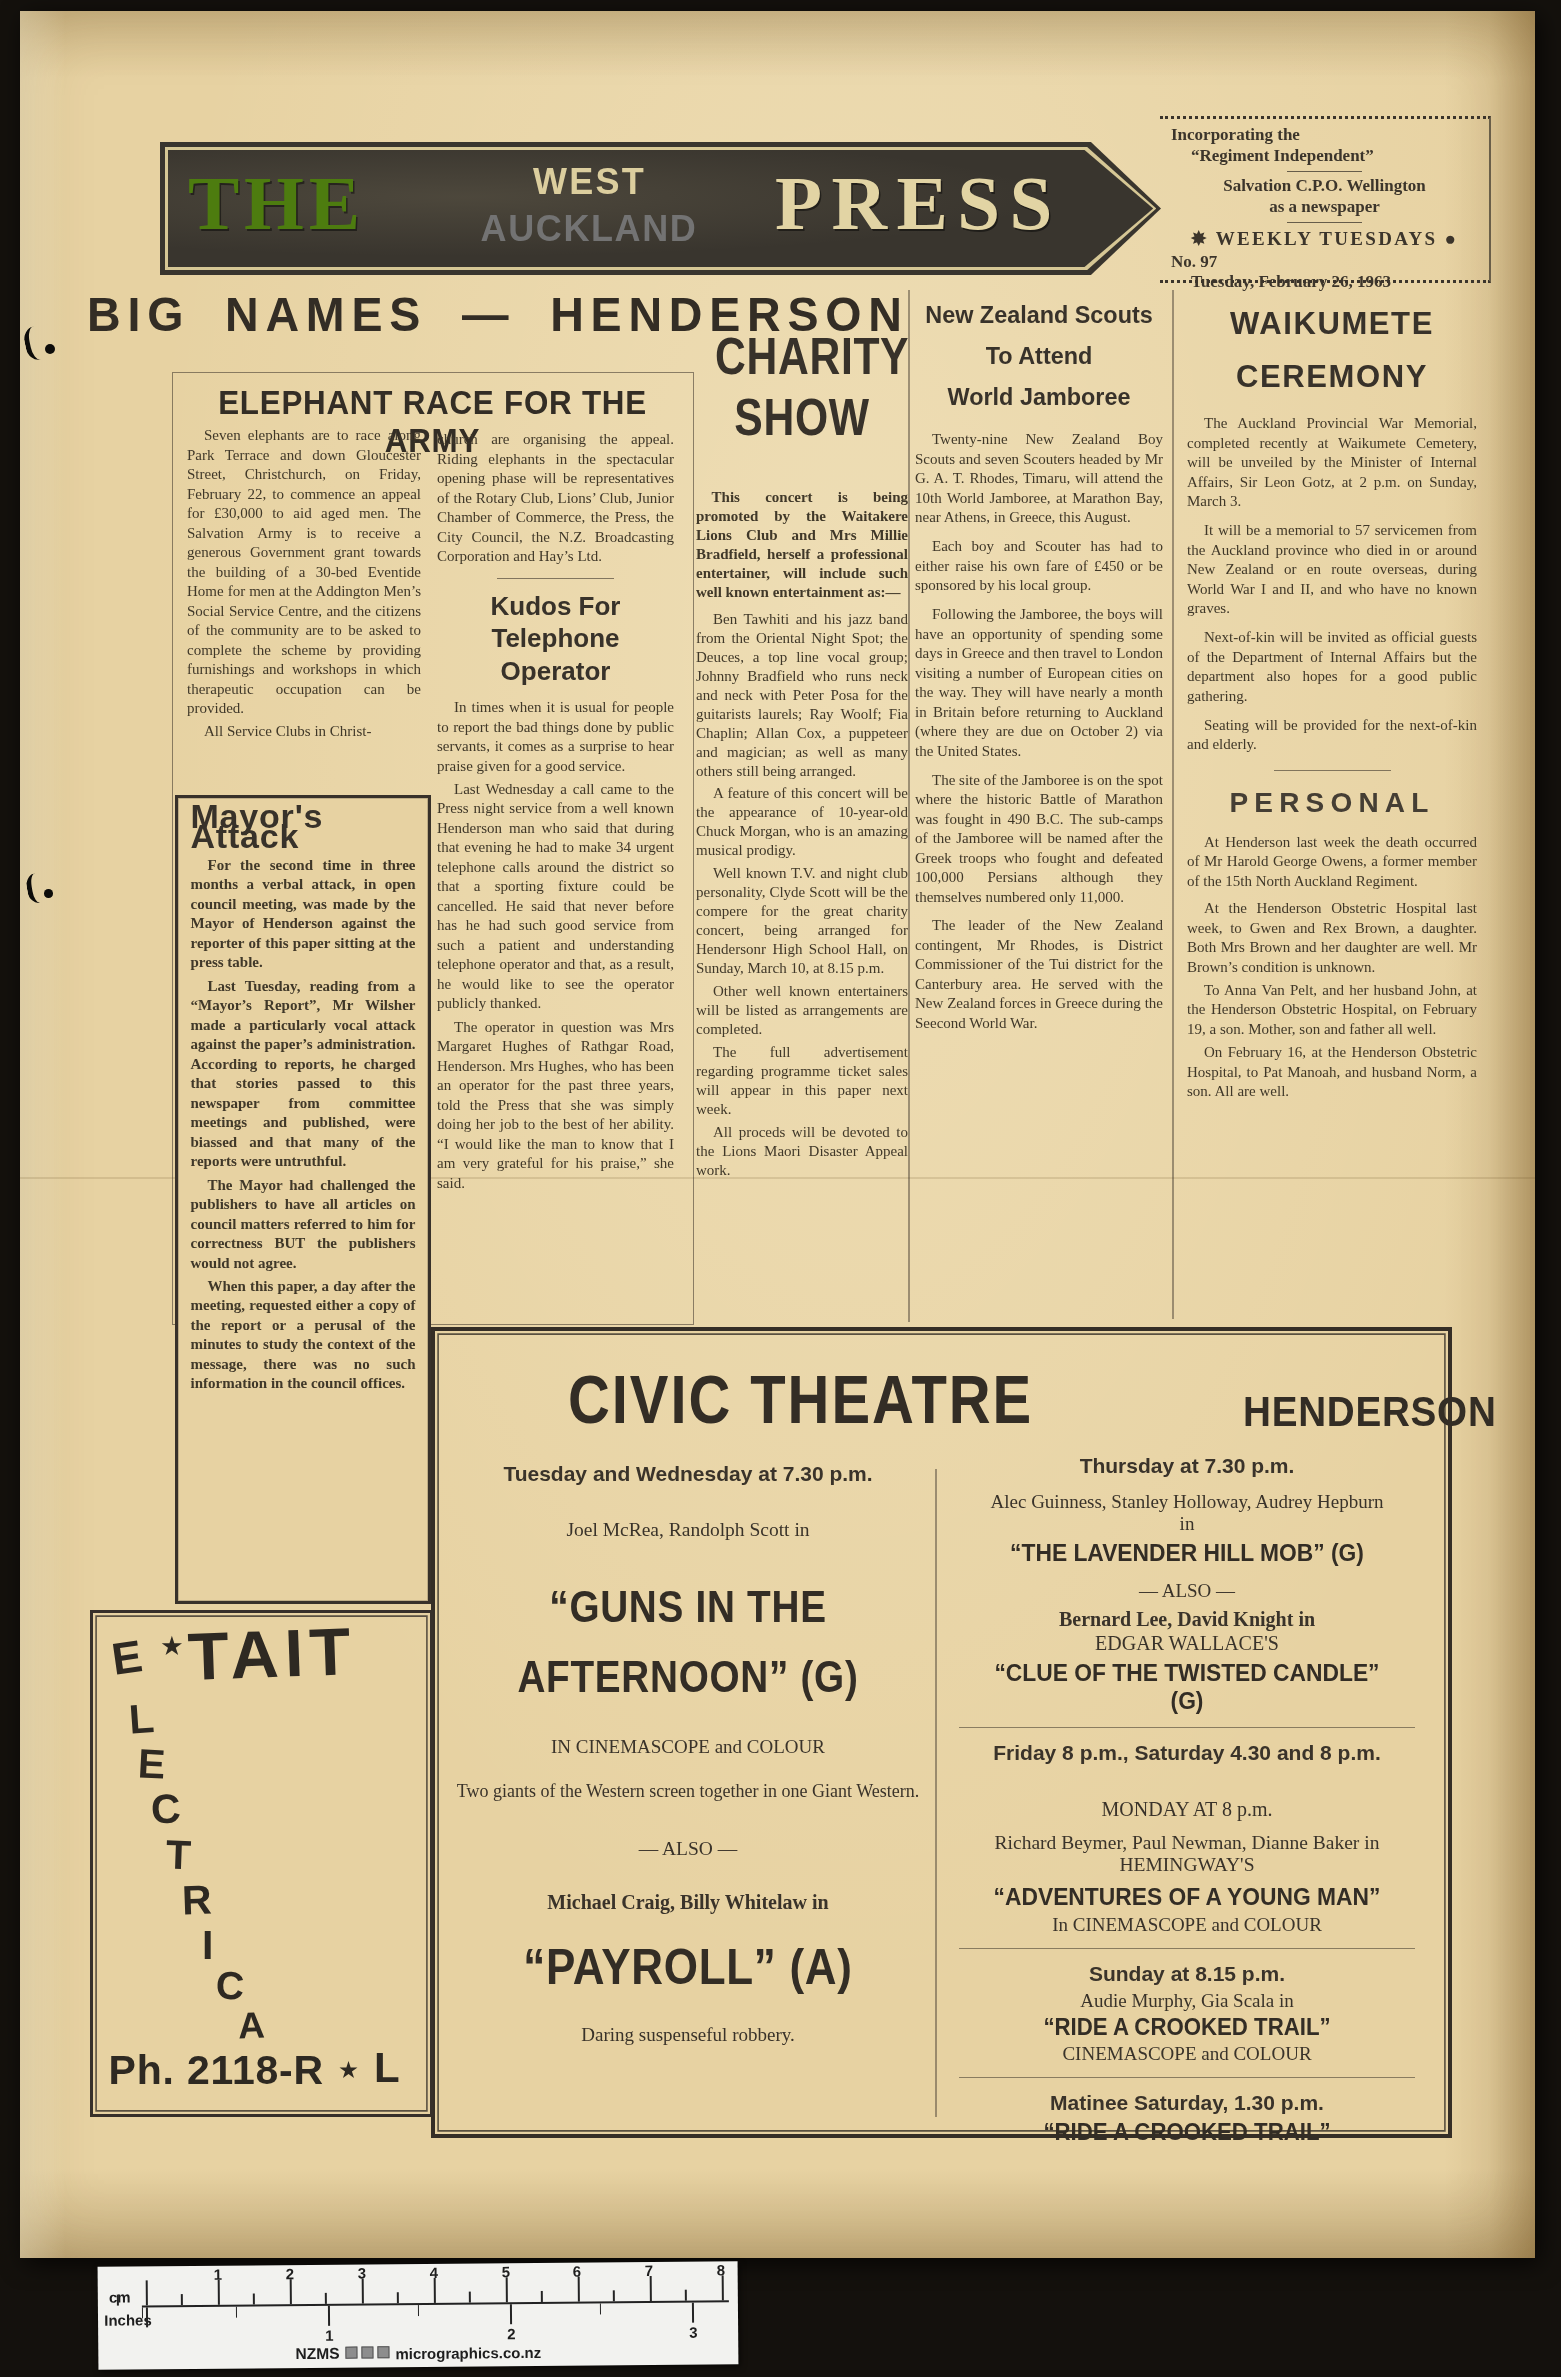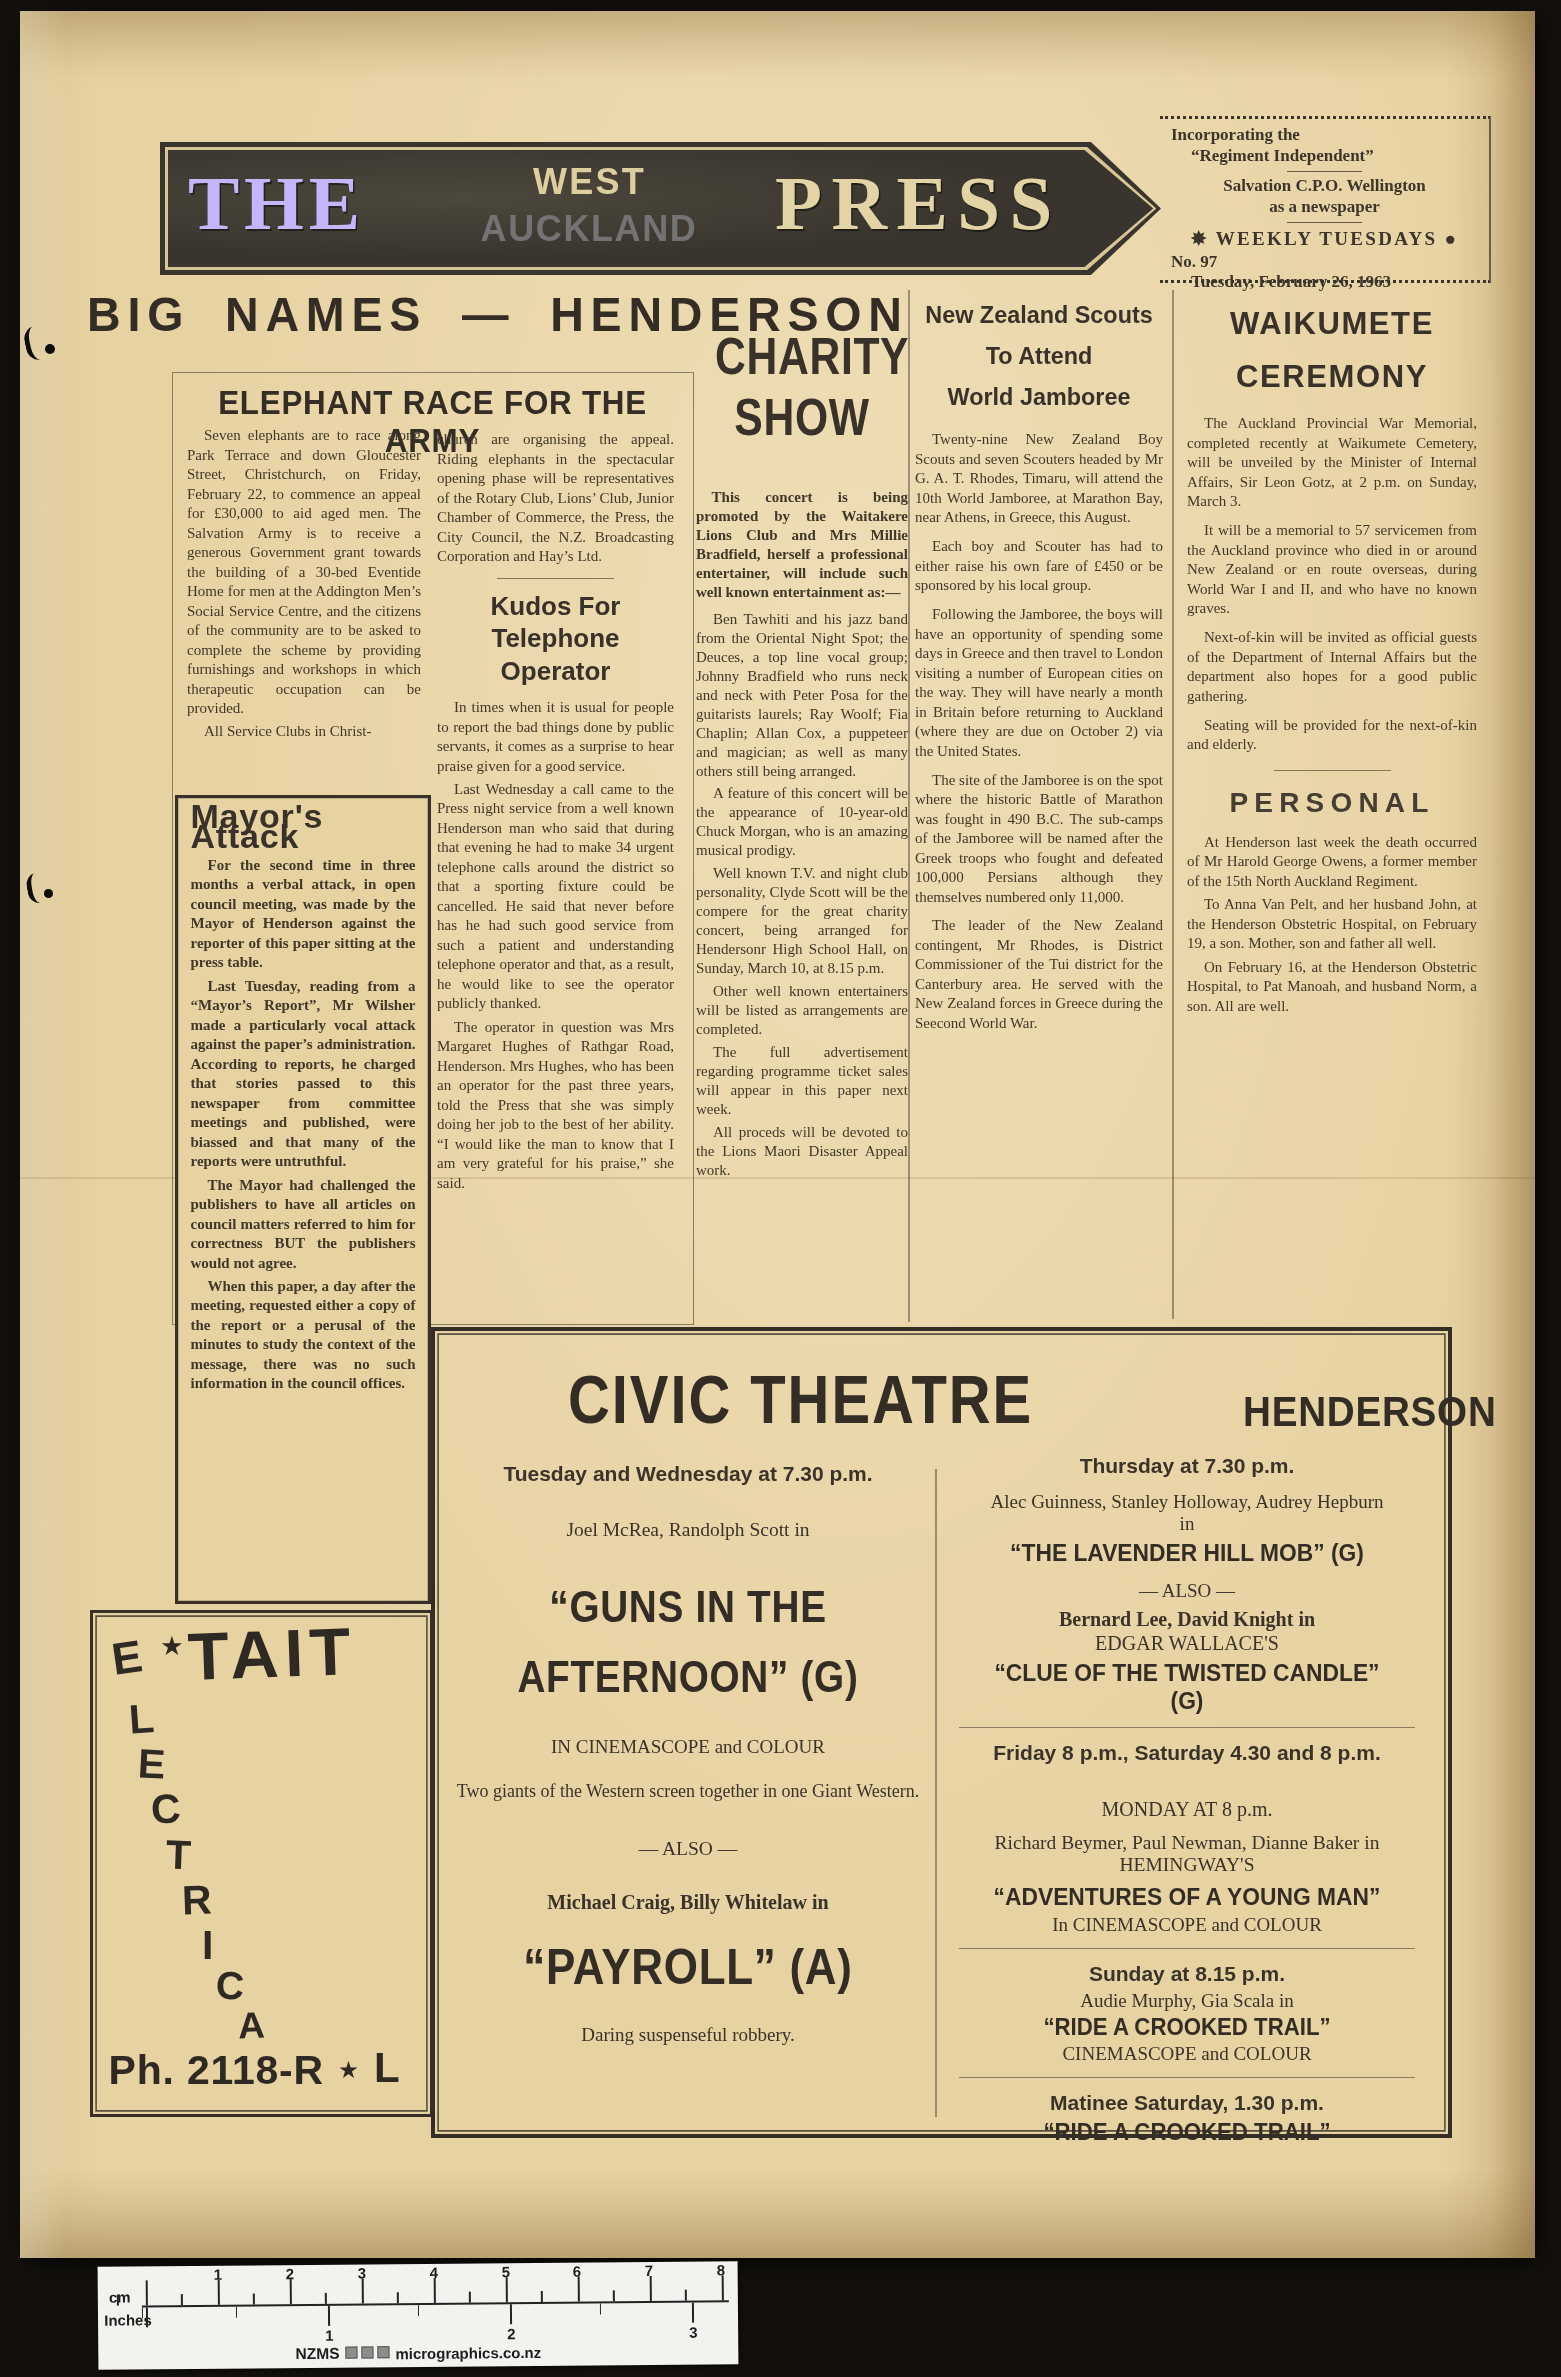--- a/index.html
+++ b/index.html
@@ -18,21 +18,21 @@
       radial-gradient(ellipse at 55% 28%, rgba(255,248,225,.30), rgba(0,0,0,0) 60%),
       #e7d2a2;
     box-shadow: inset 0 0 70px rgba(95,65,20,.28), 4.7px 6.2px 23.4px rgba(0,0,0,.75);}
   .crease{left:19.5px;top:1177px;width:1515px;height:2.3px;background:rgba(105,80,40,.16);}
   
   .banner{left:160px;top:142px;width:1001px;height:133px;}
   .blayer{position:absolute;clip-path:polygon(0 0,93% 0,100% 50%,93% 100%,0 100%);}
   .b1{inset:0;background:#39352e;}
   .b2{inset:4.7px;background:#d6c795;}
   .b3{inset:7.8px;background:#39352e;background-image:radial-gradient(ellipse at 30% 40%, rgba(220,205,160,.12), rgba(0,0,0,0) 60%);}
-  .mast-the{left:28px;top:17px;font-size:77px;font-weight:bold;color:#c4b5fd;letter-spacing:4.7px;text-shadow:1.6px 1.6px 0 rgba(0,0,0,.45);}
+  .mast-the{left:28px;top:17px;font-size:77px;font-weight:bold;color:#4d7c0f;letter-spacing:4.7px;text-shadow:1.6px 1.6px 0 rgba(0,0,0,.45);}
   .mast-west{left:297px;top:19px;width:265px;text-align:center;font-size:36px;font-weight:600;color:#dcce9e;letter-spacing:2.3px;}
   .mast-auck{left:265px;top:66px;width:328px;text-align:center;font-size:36px;font-weight:600;color:#737373;letter-spacing:1.6px;}
   .mast-press{left:615px;top:17px;font-size:77px;font-weight:bold;color:#e2d4a4;letter-spacing:9.4px;text-shadow:1.6px 1.6px 0 rgba(0,0,0,.45);}
   .infobox{left:1160px;top:116px;width:331px;height:167px;border-top:3.9px dotted #3b342b;border-bottom:3.9px dotted #3b342b;border-right:2.3px double rgba(59,52,43,.7);padding:6.2px 11px;box-sizing:border-box;font-weight:bold;font-size:17px;color:#3c352b;line-height:1.2;}
   .infobox .ind{padding-left:20px;}
   .ihr{border:none;border-top:1.6px solid rgba(59,52,43,.75);width:75px;margin:4.7px auto;}
   .weekly{font-size:19px;letter-spacing:2.3px;text-align:center;margin:1.6px 0;}
   
   .headline{left:87px;top:287px;width:821px;font-size:48px;font-weight:bold;color:#332d25;letter-spacing:7px;word-spacing:15.6px;white-space:nowrap;transform:scaleX(.97);transform-origin:0 50%;}
   .newscol{font-size:15px;line-height:19.5px;text-align:justify;color:#403829;}
@@ -182,20 +182,21 @@
   <div class="newscol gappy">
     <p>The Auckland Provincial War Memorial, completed recently at Waikumete Cemetery, will be unveiled by the Minister of Internal Affairs, Sir Leon Gotz, at 2 p.m. on Sunday, March 3.</p>
     <p>It will be a memorial to 57 servicemen from the Auckland province who died in or around New Zealand or en route overseas, during World War I and II, and who have no known graves.</p>
     <p>Next-of-kin will be invited as official guests of the Department of Internal Affairs but the department also hopes for a good public gathering.</p>
     <p>Seating will be provided for the next-of-kin and elderly.</p>
   </div>
   <hr class="shr" style="margin:15.6px auto;">
   <div class="personal-t sans">PERSONAL</div>
   <div class="newscol">
     <p>At Henderson last week the death occurred of Mr Harold George Owens, a former member of the 15th North Auckland Regiment.</p>
+    <p style="margin-top:7.8px;">At the Henderson Obstetric Hospital last week, to Gwen and Rex Brown, a daughter. Both Mrs Brown and her daughter are well. Mr Brown’s condition is unknown.</p>
     <p>To Anna Van Pelt, and her husband John, at the Henderson Obstetric Hospital, on February 19, a son. Mother, son and father all well.</p>
     <p>On February 16, at the Henderson Obstetric Hospital, to Pat Manoah, and husband Norm, a son. All are well.</p>
   </div>
 </div>
 
 <div class="abs adbox"></div>
 <div class="abs civic-title sans">CIVIC THEATRE</div>
 <div class="abs civic-loc sans">HENDERSON</div>
 <div class="abs vrule advrule"></div>
 

